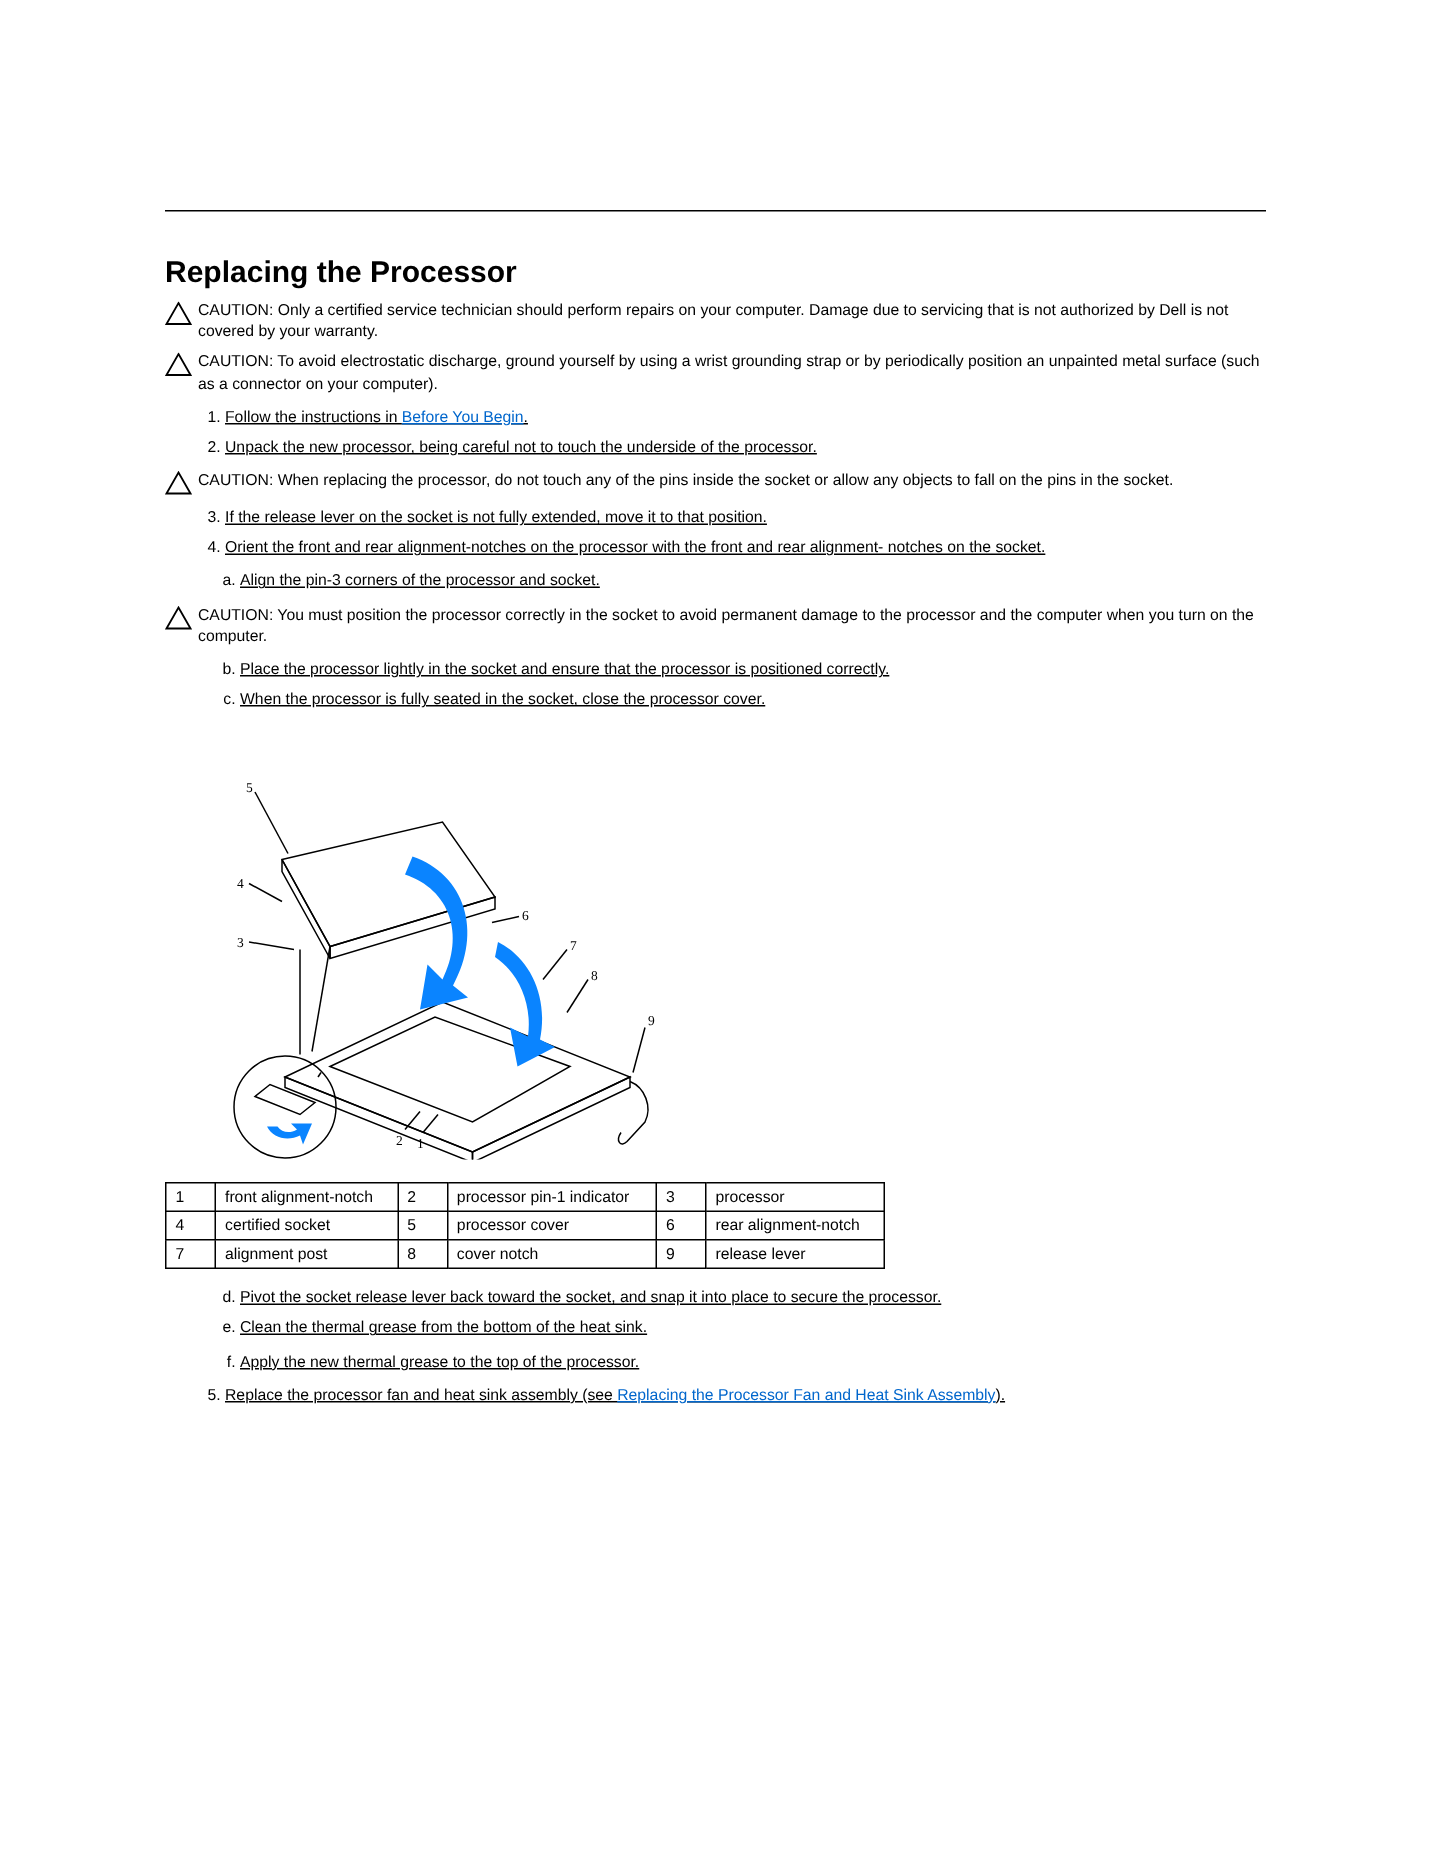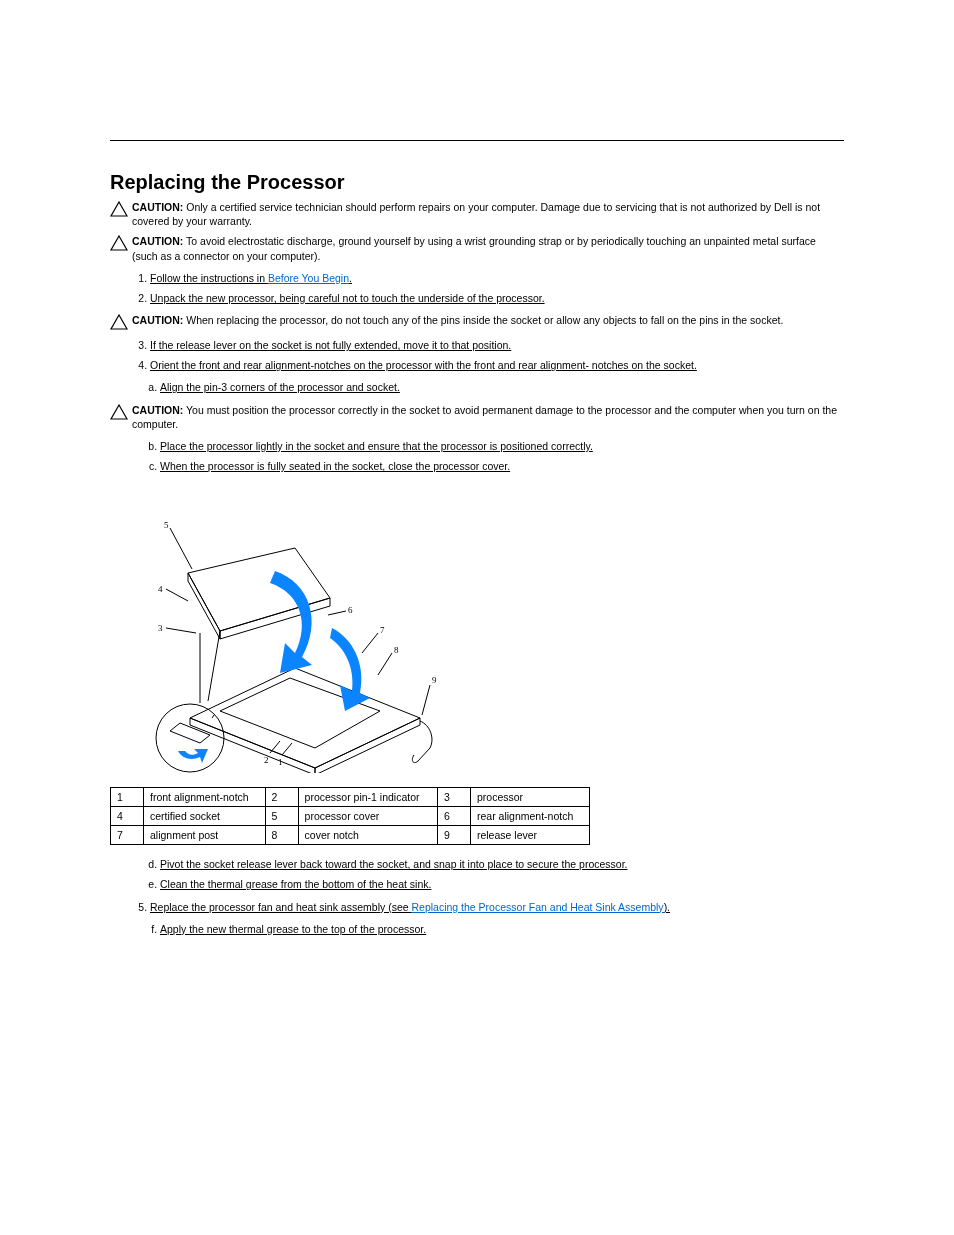--- a/index.html
+++ b/index.html
@@ -30,21 +30,21 @@
     font-size: 10.5px;
     line-height: 1.35;
   }
   .caution-row .tri {
     flex: 0 0 22px;
     margin-top: 1px;
   }
   .caution-row .txt {
     flex: 1;
   }
-  .caution-row .txt b { font-weight: bold; }
+  .caution-row .txt b { font-weight: normal; }
   a.link { color: #0066cc; text-decoration: underline; }
   ol.steps {
     list-style: decimal;
     padding-left: 40px;
     margin: 8px 0;
     font-size: 10.5px;
     line-height: 1.35;
   }
   ol.steps > li { margin-bottom: 6px; text-decoration: underline; }
   ol.steps.nested {
@@ -83,21 +83,21 @@
     </span>
     <span class="txt"><b>CAUTION:</b><span> Only a certified service technician should perform repairs on your computer. Damage due to servicing that is not authorized by Dell is not covered by your warranty.</span></span>
   </div>
 
   <div class="caution-row">
     <span class="tri">
       <svg width="18" height="16" viewBox="0 0 18 16">
           <polygon points="9,1 17,15 1,15" fill="none" stroke="#000" stroke-width="1.2"></polygon>
         </svg>
     </span>
-    <span class="txt"><b>CAUTION:</b><span> To avoid electrostatic discharge, ground yourself by using a wrist grounding strap or by periodically touching an unpainted metal surface (such as a connector on your computer).</span></span>
+    <span class="txt"><b>CAUTION:</b><span> To avoid electrostatic discharge, ground yourself by using a wrist grounding strap or by periodically position an unpainted metal surface (such as a connector on your computer).</span></span>
   </div>
 
   <ol class="steps">
     <li><span>Follow the instructions in </span><a href="#" class="link">Before You Begin</a><span>.</span></li>
     <li>Unpack the new processor, being careful not to touch the underside of the processor.</li>
   </ol>
 
   <div class="caution-row">
     <span class="tri">
       <svg width="18" height="16" viewBox="0 0 18 16">
@@ -215,21 +215,21 @@
     </tr>
   </tbody>
     </table>
 
   <ol class="steps nested" start="4">
     <li>Pivot the socket release lever back toward the socket, and snap it into place to secure the processor.</li>
     <li>Clean the thermal grease from the bottom of the heat sink.</li>
   </ol>
 
 
+  <ol class="steps nested" start="6">
+    <li>Apply the new thermal grease to the top of the processor.</li>
+  </ol>
+
   <ol class="steps" start="5">
     <li><span>Replace the processor fan and heat sink assembly (see </span><a href="#" class="link">Replacing the Processor Fan and Heat Sink Assembly</a><span>).</span></li>
   </ol>
 
-  <ol class="steps nested" start="6">
-    <li>Apply the new thermal grease to the top of the processor.</li>
-  </ol>
-
 </div>
 
 </body></html>

